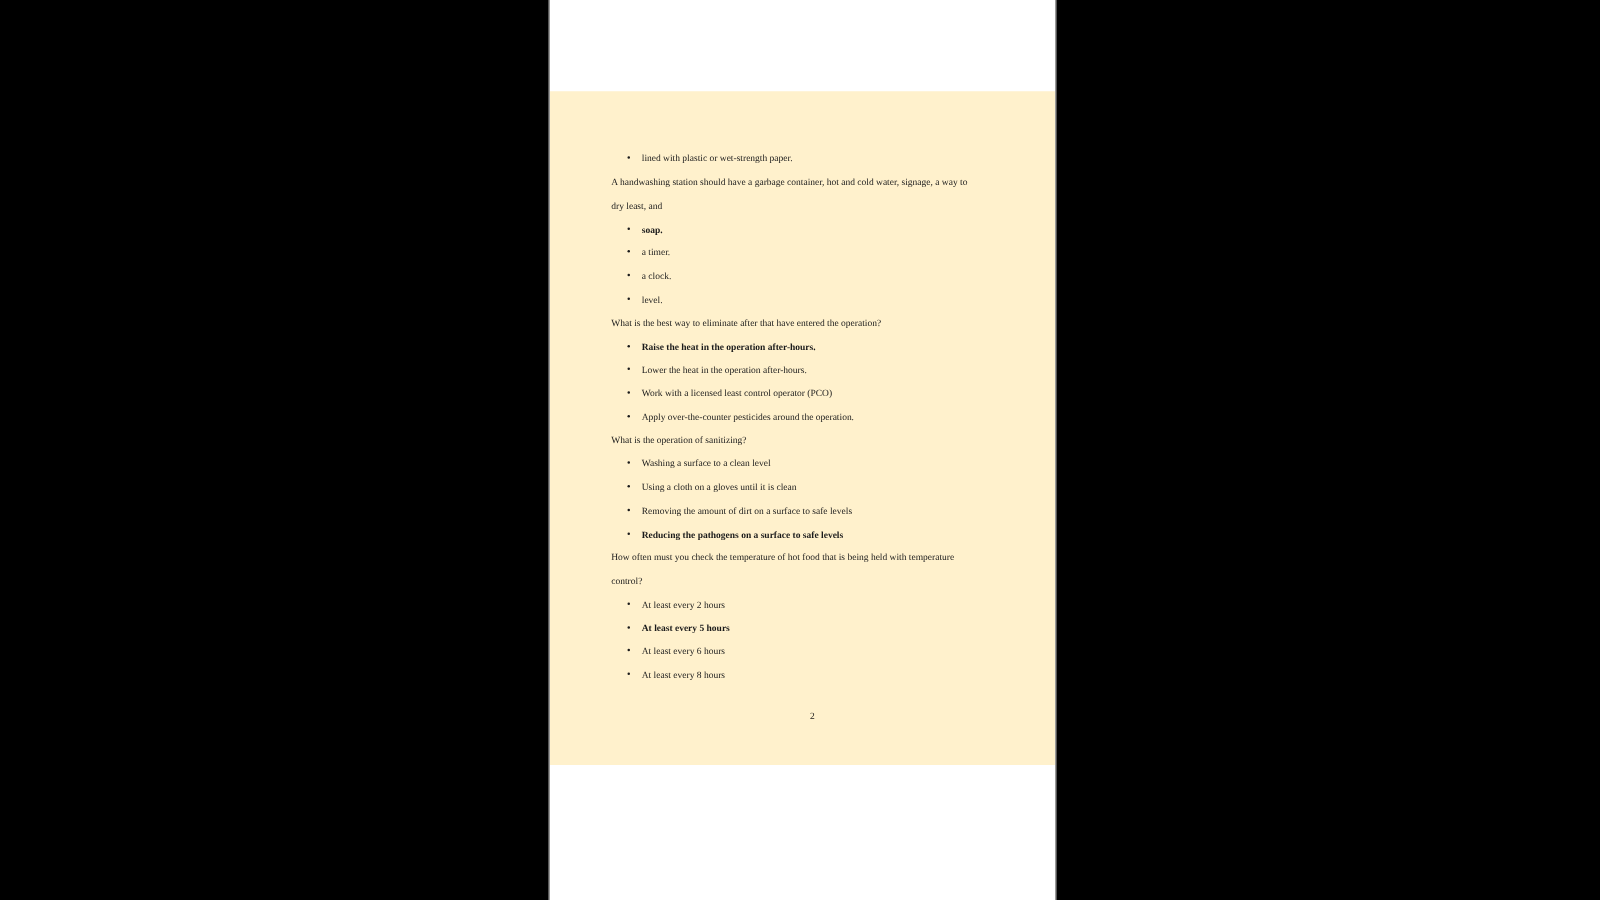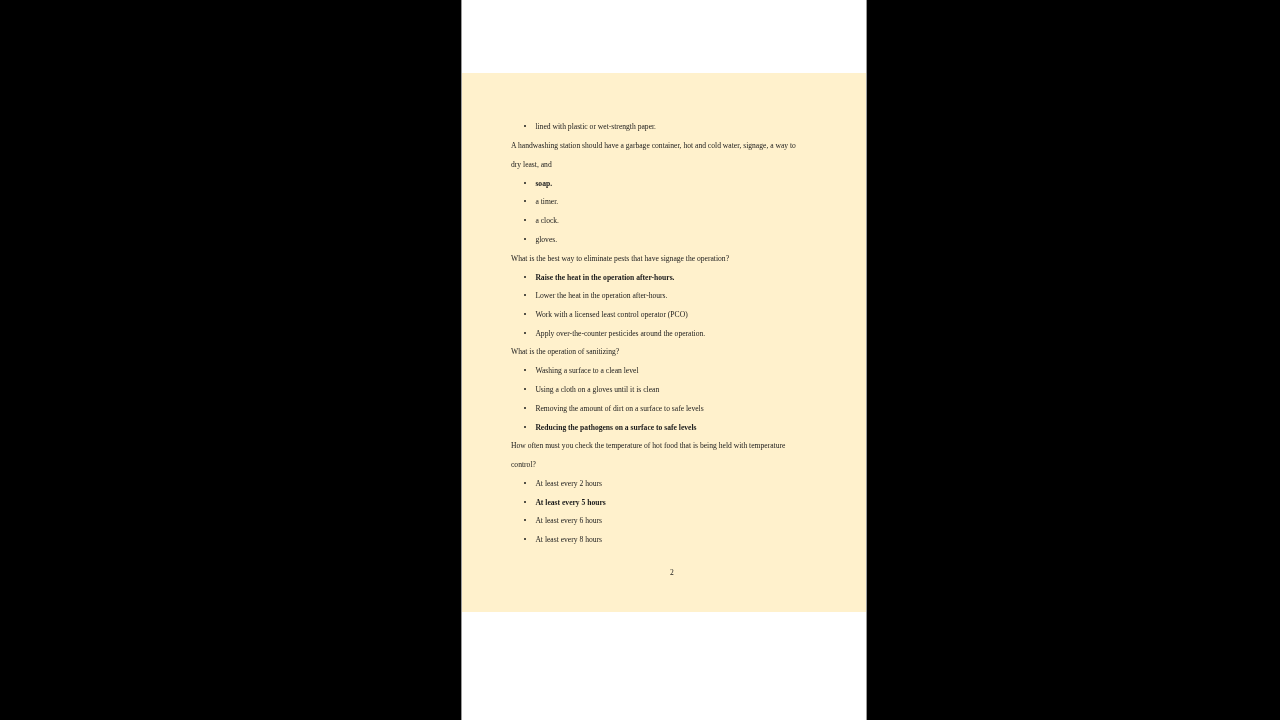--- a/index.html
+++ b/index.html
@@ -11,21 +11,21 @@
       overflow: hidden;
     }
     .viewer {
       position: relative;
       width: 1280px;
       height: 720px;
       background: #000000;
     }
     .page {
       position: absolute;
-      left: 461px;
+      left: 439px;
       top: 0;
       width: 406px;
       height: 720px;
       background: #ffffff;
       border-left: 1px solid #9a9a9a;
       border-right: 1px solid #9a9a9a;
       box-sizing: border-box;
     }
     .highlight-band {
       position: absolute;
@@ -81,23 +81,23 @@
     <div class="content">
 
       <div class="line bullet-item" style="top:122px"><span class="bullet-dot"></span><span>lined with plastic or wet-strength paper.</span></div>
 
       <div class="line para" style="top:141px">A handwashing station should have a garbage container, hot and cold water, signage, a way to</div>
       <div class="line para" style="top:160px">dry least, and</div>
 
       <div class="line bullet-item bold" style="top:179px"><span class="bullet-dot"></span><span>soap.</span></div>
       <div class="line bullet-item" style="top:197px"><span class="bullet-dot"></span><span>a timer.</span></div>
       <div class="line bullet-item" style="top:216px"><span class="bullet-dot"></span><span>a clock.</span></div>
-      <div class="line bullet-item" style="top:235px"><span class="bullet-dot"></span><span>gloves.</span></div>
+      <div class="line bullet-item" style="top:235px"><span class="bullet-dot"></span><span>level.</span></div>
 
-      <div class="line para" style="top:254px">What is the best way to eliminate pests that have signage the operation?</div>
+      <div class="line para" style="top:254px">What is the best way to eliminate after that have entered the operation?</div>
 
       <div class="line bullet-item bold" style="top:273px"><span class="bullet-dot"></span><span>Raise the heat in the operation after-hours.</span></div>
       <div class="line bullet-item" style="top:291px"><span class="bullet-dot"></span><span>Lower the heat in the operation after-hours.</span></div>
       <div class="line bullet-item" style="top:310px"><span class="bullet-dot"></span><span>Work with a licensed least control operator (PCO)</span></div>
       <div class="line bullet-item" style="top:329px"><span class="bullet-dot"></span><span>Apply over-the-counter pesticides around the operation.</span></div>
 
       <div class="line para" style="top:347px">What is the operation of sanitizing?</div>
 
       <div class="line bullet-item" style="top:366px"><span class="bullet-dot"></span><span>Washing a surface to a clean level</span></div>
       <div class="line bullet-item" style="top:385px"><span class="bullet-dot"></span><span>Using a cloth on a gloves until it is clean</span></div>

